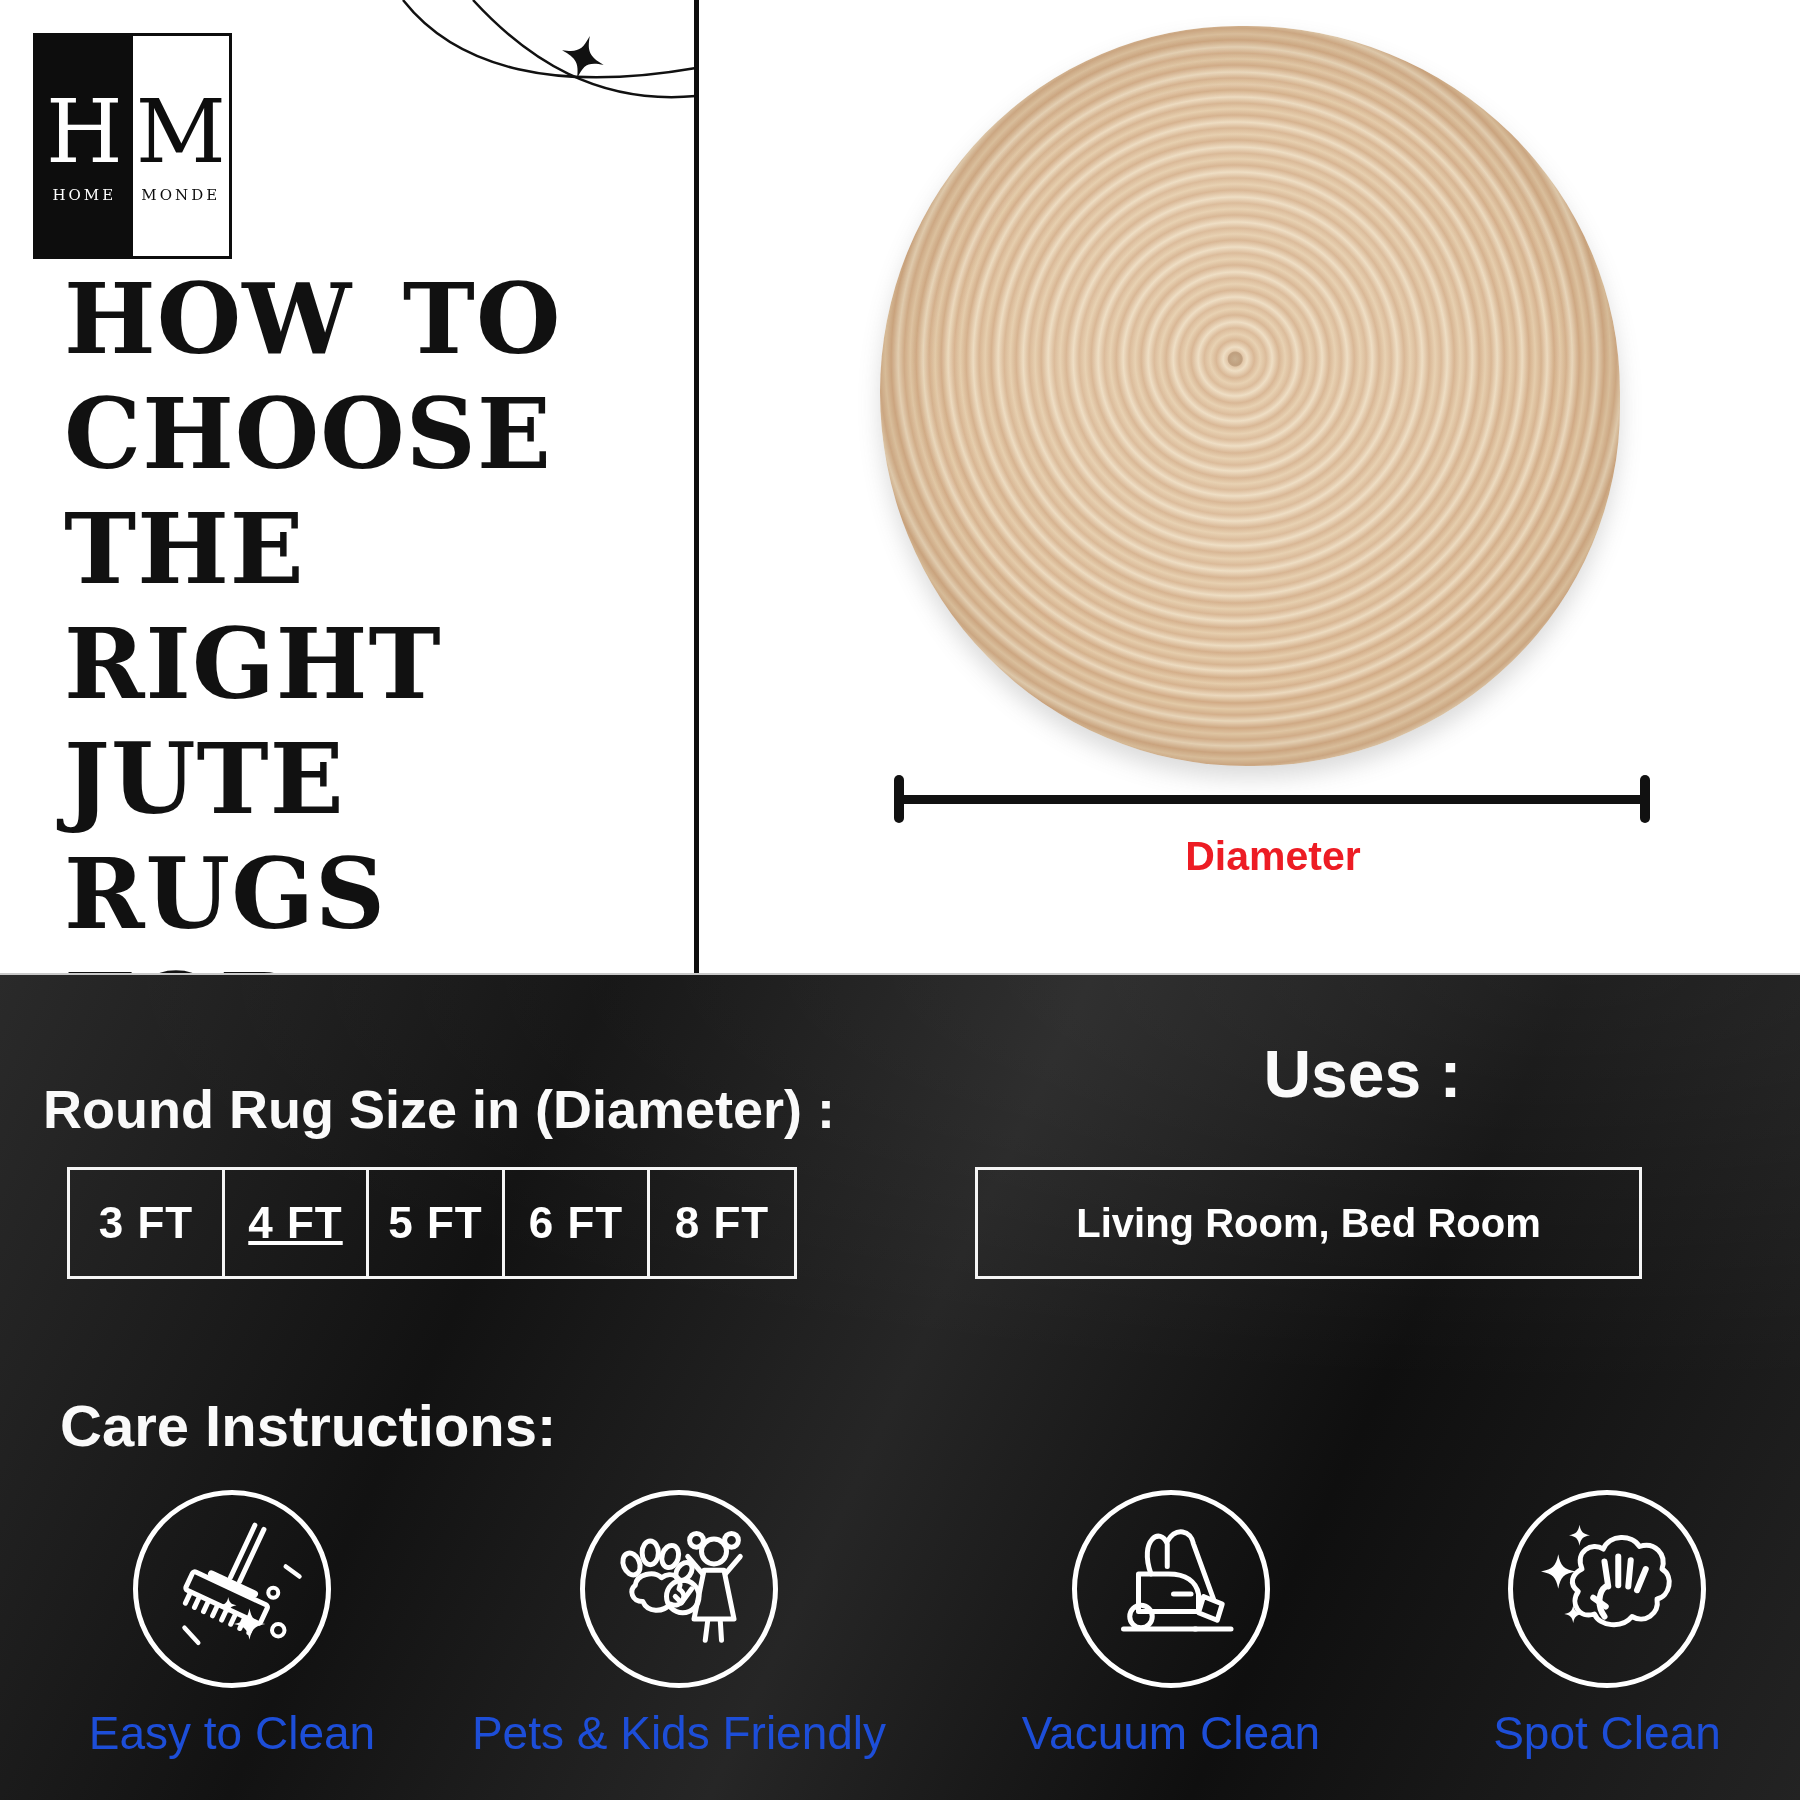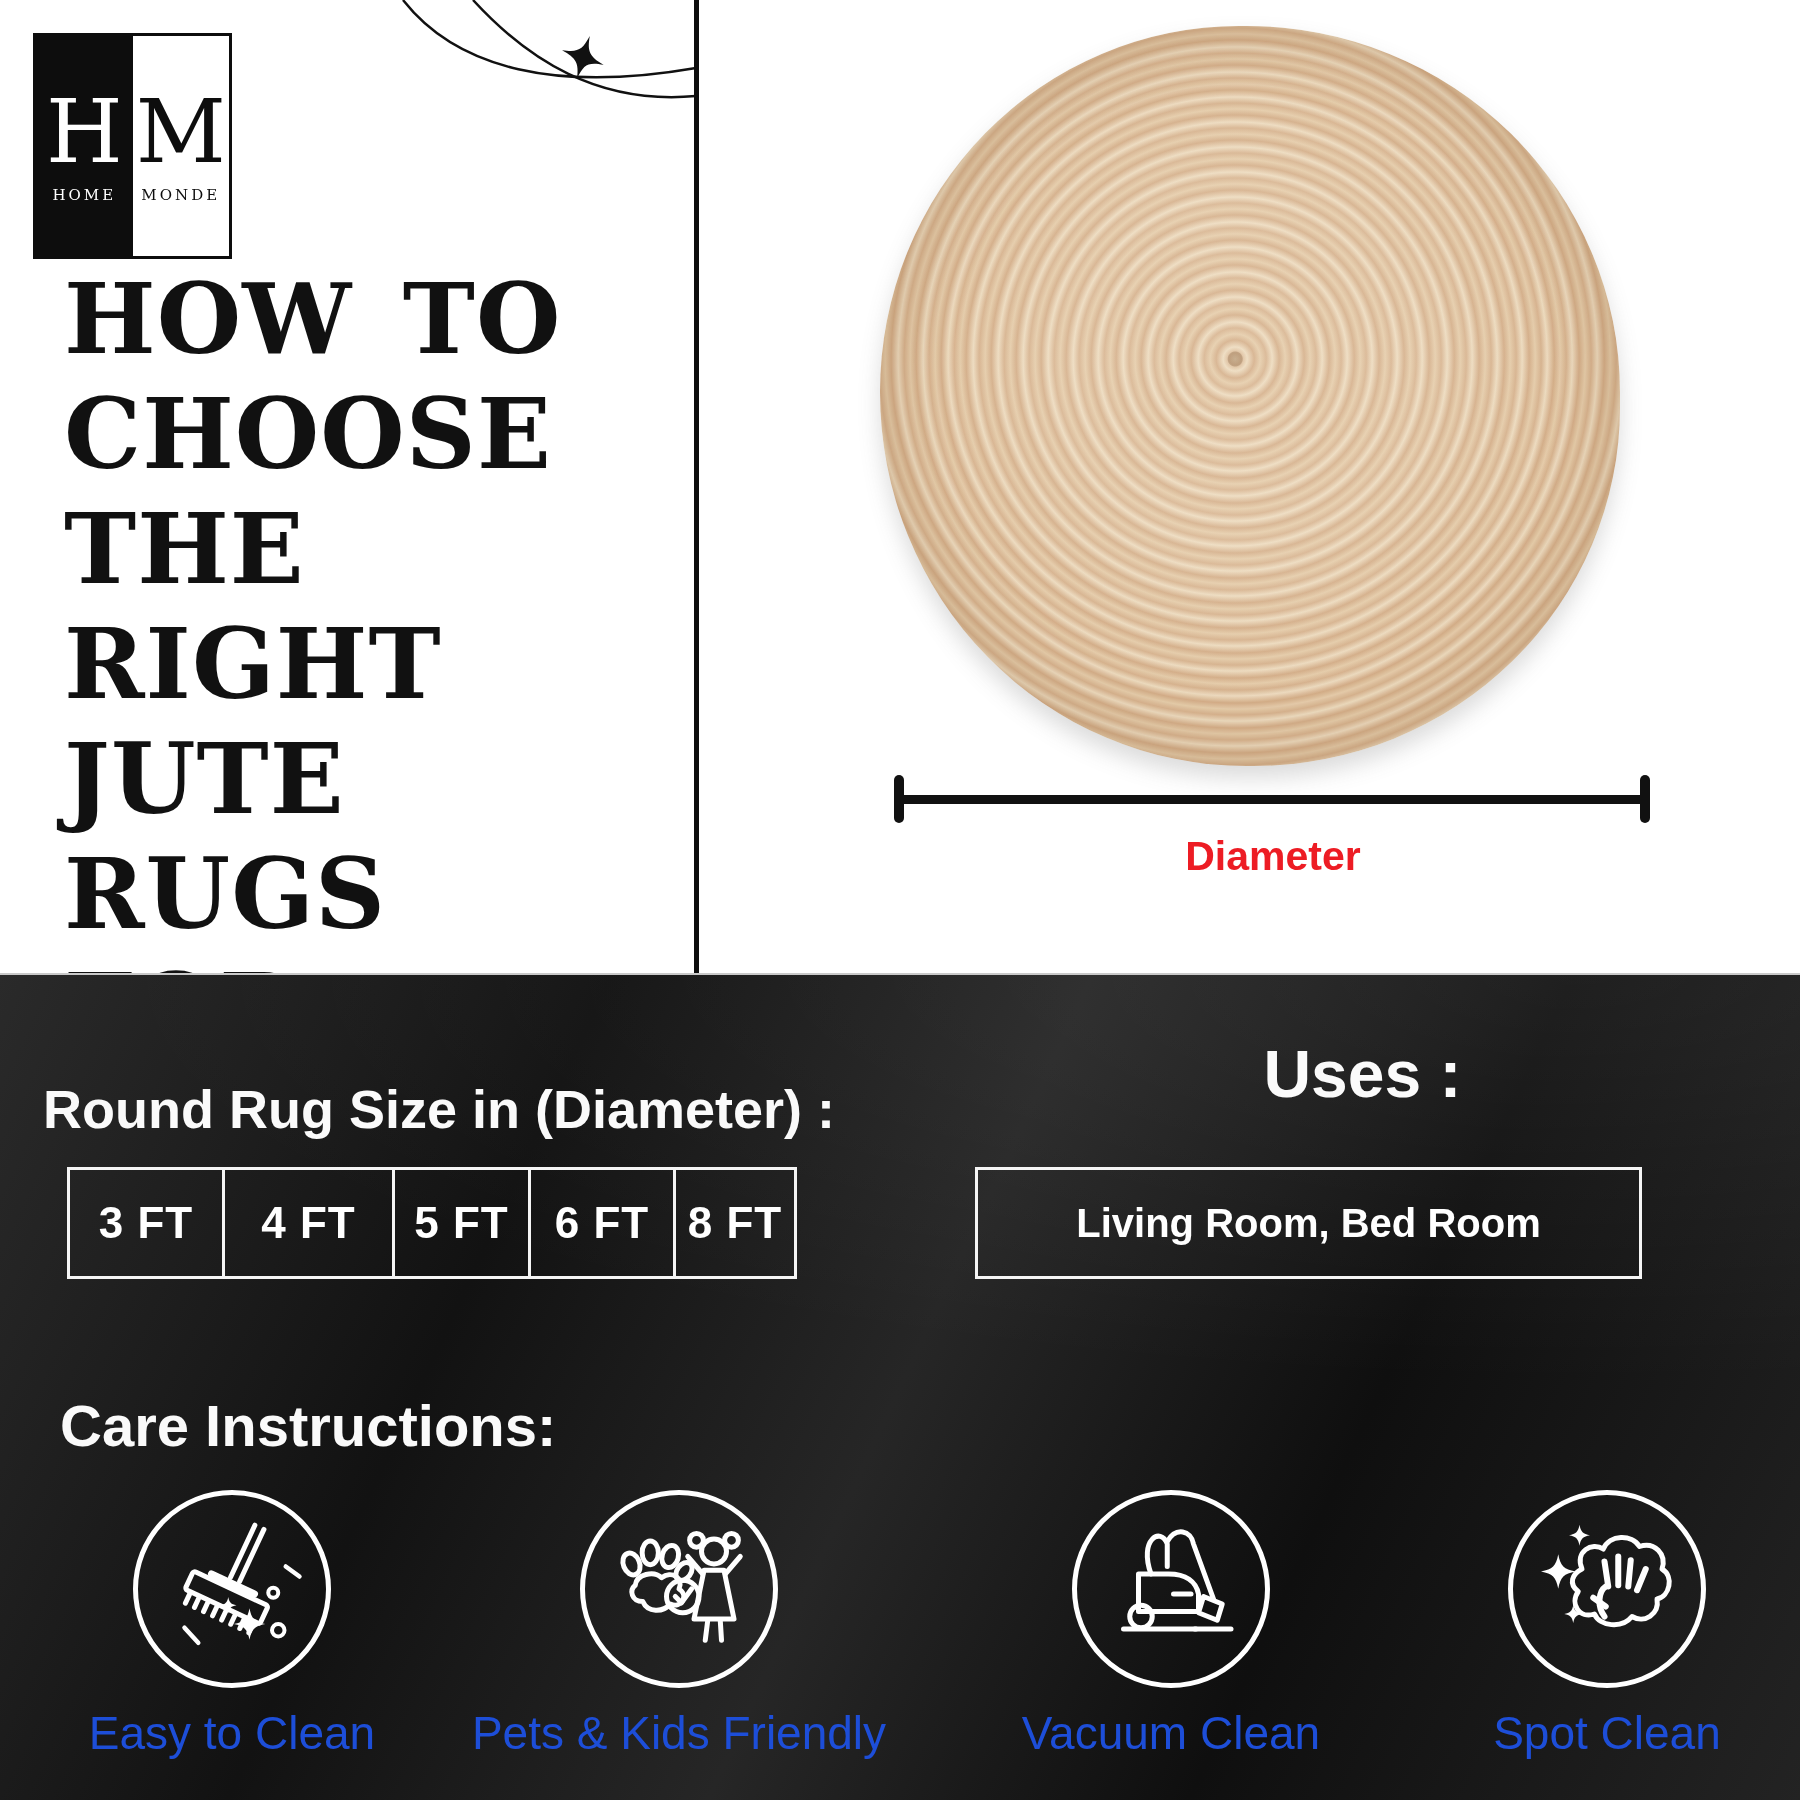--- a/index.html
+++ b/index.html
@@ -49,21 +49,21 @@
 
   .sec-heading{color:#fafafa;font-weight:700;}
   .h-sizes{left:43px;top:1036px;font-size:54px;margin-top:42px;}
   .h-uses{left:975px;top:1036px;width:775px;text-align:center;font-size:66px;}
 
   .size-table{left:67px;top:1167px;width:730px;height:112px;display:flex;
       border:3px solid #f5f5f5;box-sizing:border-box;}
   .size-cell{display:flex;align-items:center;justify-content:center;box-sizing:border-box;
       border-right:3px solid #f5f5f5;color:#ffffff;font-size:44px;font-weight:700;letter-spacing:1px;}
   .size-cell:last-child{border-right:none;}
-  .w0{width:155px;}.w1{width:170px;}.w2{width:136px;}.w3{width:145px;}.w4{flex:1;}
+  .w0{width:155px;}.w1{width:144px;text-decoration:underline;}.w2{width:136px;}.w3{width:145px;}.w4{flex:1;}
 
   .uses-box{left:975px;top:1167px;width:667px;height:112px;border:3px solid #f5f5f5;
       box-sizing:border-box;display:flex;align-items:center;justify-content:center;
       color:#ffffff;font-size:40px;font-weight:700;}
 
   .h-care{left:60px;top:1392px;font-size:58px;}
 
   .care-circle{top:1490px;width:198px;height:198px;border:5px solid #ffffff;border-radius:50%;
       box-sizing:border-box;display:flex;align-items:center;justify-content:center;}
   .cc0{left:133px;}.cc1{left:580px;}.cc2{left:1072px;}.cc3{left:1508px;}

